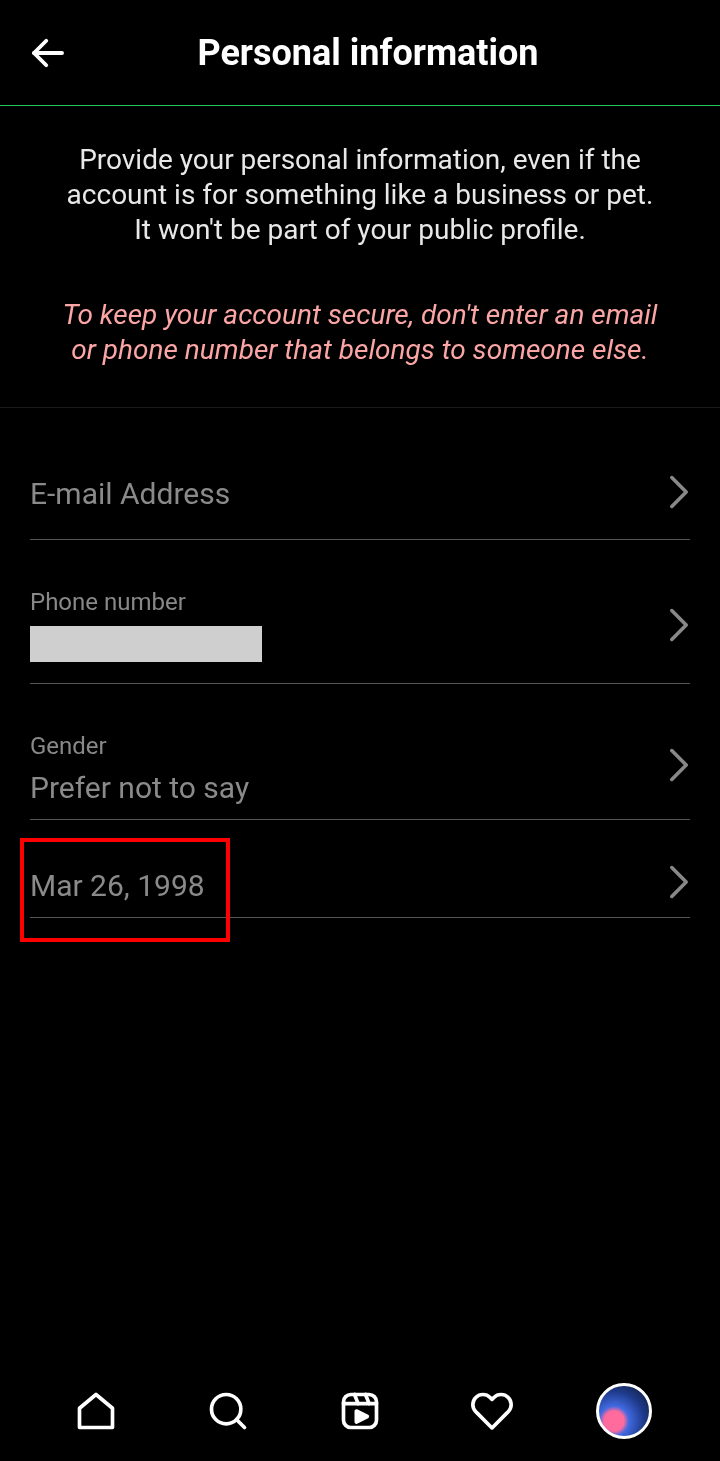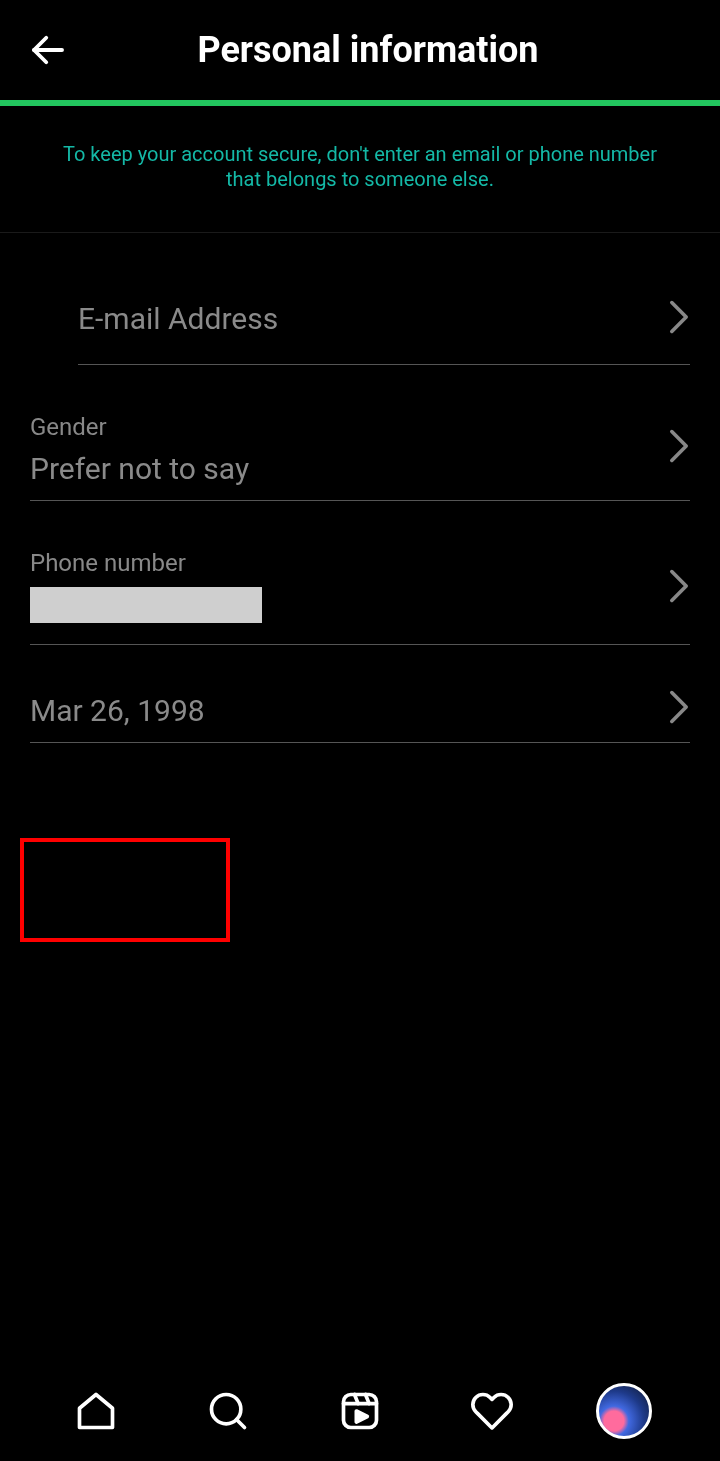--- a/index.html
+++ b/index.html
@@ -14,21 +14,21 @@
       color: #fff;
       font-family: -apple-system, BlinkMacSystemFont, "Segoe UI", Roboto, Helvetica, Arial, sans-serif;
       position: relative;
       overflow: hidden;
     }
     .header {
       height: 106px;
       display: flex;
       align-items: center;
       padding: 0 20px;
-      border-bottom: 6px solid #22c55e;
+      border-bottom: 1px solid #22c55e;
     }
     .back-btn {
       width: 56px;
       height: 56px;
       display: flex;
       align-items: center;
       justify-content: center;
       cursor: pointer;
     }
     .page-title {
@@ -44,23 +44,24 @@
       text-align: center;
       border-bottom: 1px solid #1a1a1a;
     }
     .info-para1 {
       font-size: 28px;
       line-height: 1.25;
       color: #e8e8e8;
       margin-bottom: 50px;
     }
     .info-para2 {
-      font-size: 20px;
+      font-size: 28px;
       line-height: 1.25;
-      color: #14b8a6;
+      color: #fca5a5;
+      font-style: italic;
     }
     .fields {
       padding: 40px 30px 0 30px;
     }
     .field-row {
       position: relative;
       padding: 18px 0 14px 0;
       border-bottom: 1px solid #555;
       margin-bottom: 30px;
       cursor: pointer;
@@ -130,49 +131,50 @@
   <div class="back-btn">
     <svg width="42" height="42" viewBox="0 0 24 24" fill="none" stroke="#fff" stroke-width="2.2" stroke-linecap="round" stroke-linejoin="round">
       <line x1="20" y1="12" x2="4" y2="12"></line>
       <polyline points="11 19 4 12 11 5"></polyline>
     </svg>
   </div>
   <div class="page-title">Personal information</div>
 </div>
 
 <div class="info-section">
+  <p class="info-para1">Provide your personal information, even if the account is for something like a business or pet. It won't be part of your public profile.</p>
   <p class="info-para2">To keep your account secure, don't enter an email or phone number that belongs to someone else.</p>
 </div>
 
 <div class="fields">
 
-  <div class="field-row" style="padding-top:28px;padding-bottom:28px;margin-left:48px;">
+  <div class="field-row" style="padding-top:28px;padding-bottom:28px;">
     <div class="field-label-only">E-mail Address</div>
-    <div class="chevron">
-      <svg width="22" height="36" viewBox="0 0 12 20" fill="none" stroke="#888" stroke-width="2" stroke-linecap="round" stroke-linejoin="round">
-        <polyline points="2 2 10 10 2 18"></polyline>
-      </svg>
-    </div>
-  </div>
-
-  <div class="field-row">
-    <div class="field-label-small">Gender</div>
-    <div class="field-value">Prefer not to say</div>
     <div class="chevron">
       <svg width="22" height="36" viewBox="0 0 12 20" fill="none" stroke="#888" stroke-width="2" stroke-linecap="round" stroke-linejoin="round">
         <polyline points="2 2 10 10 2 18"></polyline>
       </svg>
     </div>
   </div>
 
   <div class="field-row">
     <div class="field-label-small">Phone number</div>
     <div class="field-value">
       <span class="redacted"></span>
     </div>
+    <div class="chevron">
+      <svg width="22" height="36" viewBox="0 0 12 20" fill="none" stroke="#888" stroke-width="2" stroke-linecap="round" stroke-linejoin="round">
+        <polyline points="2 2 10 10 2 18"></polyline>
+      </svg>
+    </div>
+  </div>
+
+  <div class="field-row">
+    <div class="field-label-small">Gender</div>
+    <div class="field-value">Prefer not to say</div>
     <div class="chevron">
       <svg width="22" height="36" viewBox="0 0 12 20" fill="none" stroke="#888" stroke-width="2" stroke-linecap="round" stroke-linejoin="round">
         <polyline points="2 2 10 10 2 18"></polyline>
       </svg>
     </div>
   </div>
 
   <div class="field-row">
     <div class="field-value">Mar 26, 1998</div>
     <div class="chevron">

